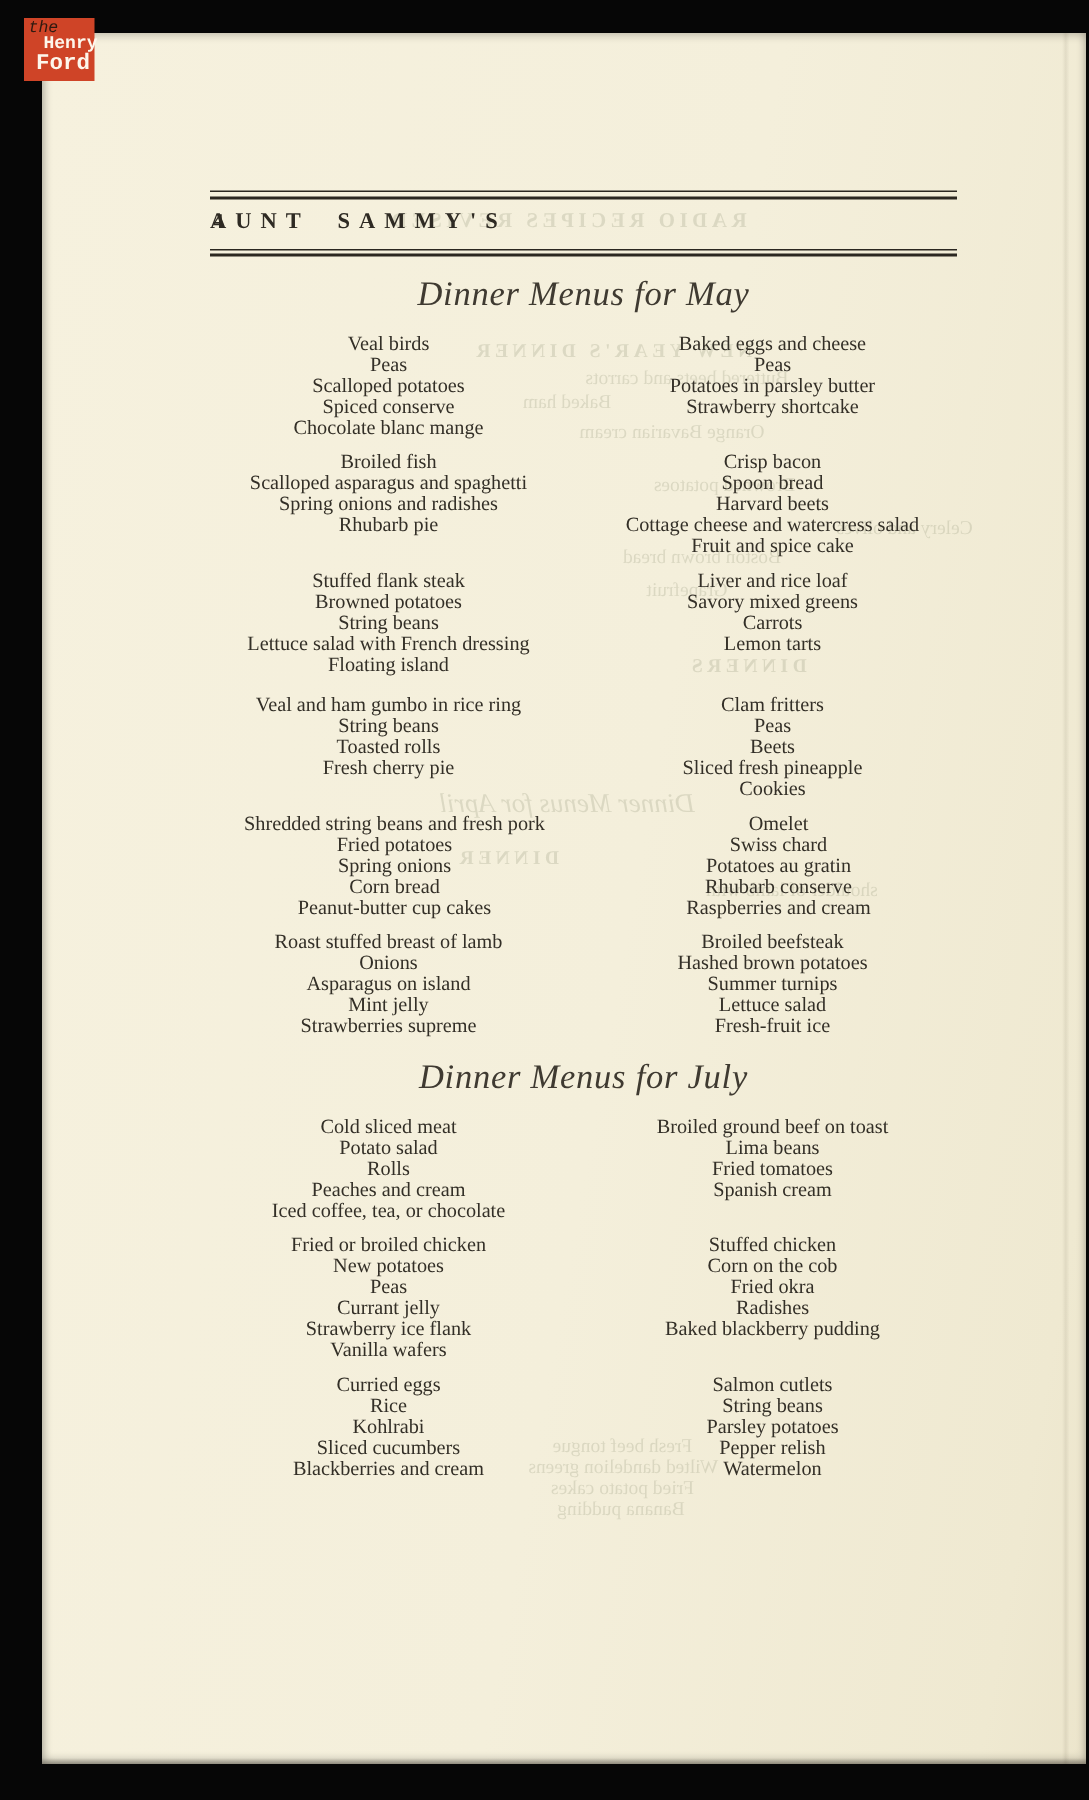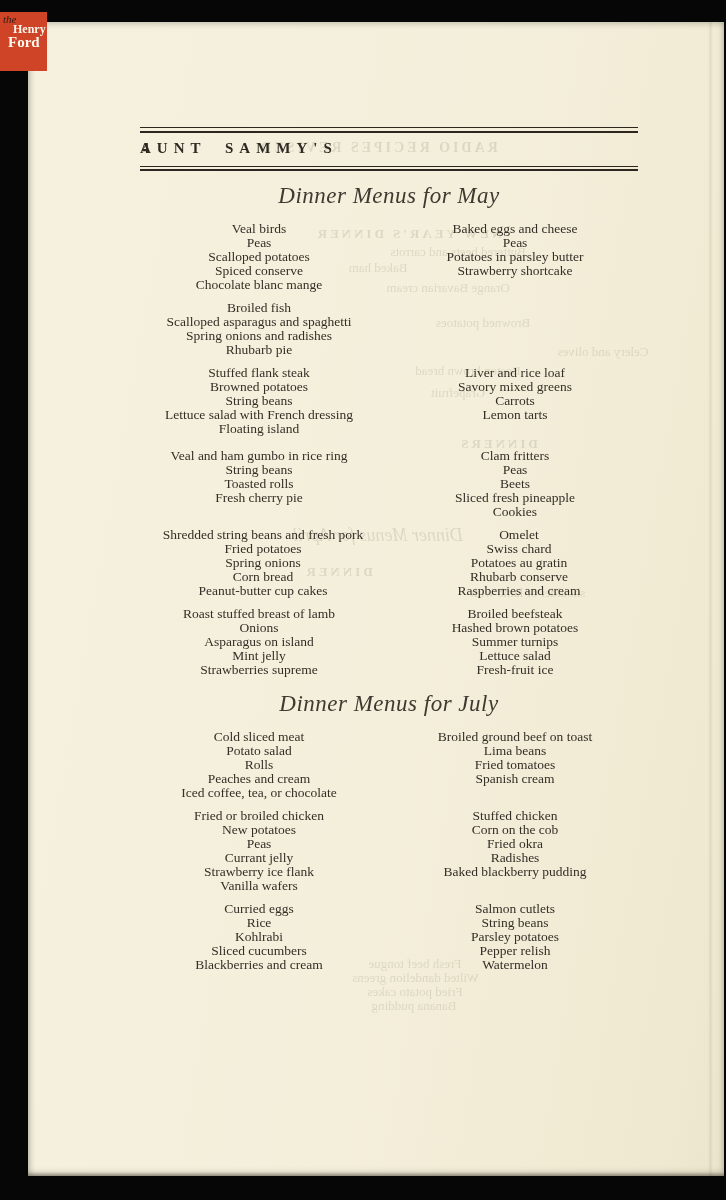--- a/index.html
+++ b/index.html
@@ -19,23 +19,23 @@
   .page-crease{
     position:absolute;top:0;right:11px;width:5px;height:100%;
     background:linear-gradient(90deg,rgba(0,0,0,0) 0%,rgba(90,80,60,0.10) 50%,rgba(0,0,0,0) 100%);
   }
   .page-bottom-shade{
     position:absolute;left:0;bottom:0;width:100%;height:4px;
     background:linear-gradient(180deg,rgba(0,0,0,0) 0%,rgba(60,55,45,0.35) 100%);
   }
   
   .logo{
-    position:absolute;left:0;top:12px;width:47px;height:59px;
+    position:absolute;left:16px;top:12px;width:47px;height:42px;
     background:#cf4427;z-index:5;
-    font-family:Liberation Serif, serif;
+    font-family:Liberation Mono, monospace;
     line-height:1;
   }
   .logo .the{position:absolute;left:3px;top:2px;color:#2f1a10;font-size:11px;font-style:italic;}
   .logo .henry{position:absolute;left:13px;top:11px;color:#fdf7ec;font-size:12px;font-weight:bold;}
   .logo .ford{position:absolute;left:8px;top:23px;color:#fdf7ec;font-size:15px;font-weight:bold;}
   
   .content{position:absolute;left:112px;top:105px;width:498px;}
   .rule{border-top:1px solid #2b2720;border-bottom:2px solid #2b2720;height:3px;}
   .rule.bottom{height:2px;border-bottom-width:2px;}
   .running-row{position:relative;height:26px;padding-top:7px;}
@@ -120,20 +120,27 @@
               <div class="menu-line">Strawberry shortcake</div>
             </div>
           </div>
           <div class="menu-row">
             <div class="col left">
               <div class="menu-line">Broiled fish</div>
               <div class="menu-line">Scalloped asparagus and spaghetti</div>
               <div class="menu-line">Spring onions and radishes</div>
               <div class="menu-line">Rhubarb pie</div>
             </div>
+            <div class="col right">
+              <div class="menu-line">Crisp bacon</div>
+              <div class="menu-line">Spoon bread</div>
+              <div class="menu-line">Harvard beets</div>
+              <div class="menu-line">Cottage cheese and watercress salad</div>
+              <div class="menu-line">Fruit and spice cake</div>
+            </div>
           </div>
           <div class="menu-row">
             <div class="col left">
               <div class="menu-line">Stuffed flank steak</div>
               <div class="menu-line">Browned potatoes</div>
               <div class="menu-line">String beans</div>
               <div class="menu-line">Lettuce salad with French dressing</div>
               <div class="menu-line">Floating island</div>
             </div>
             <div class="col right">

